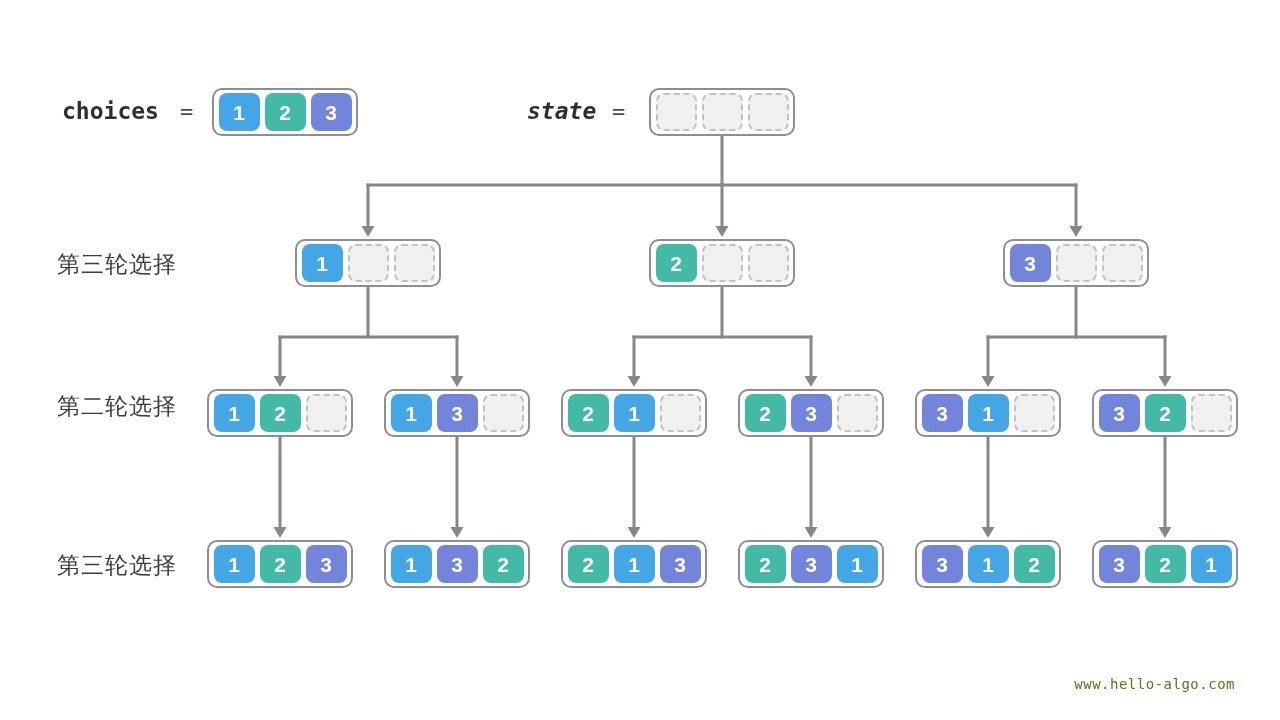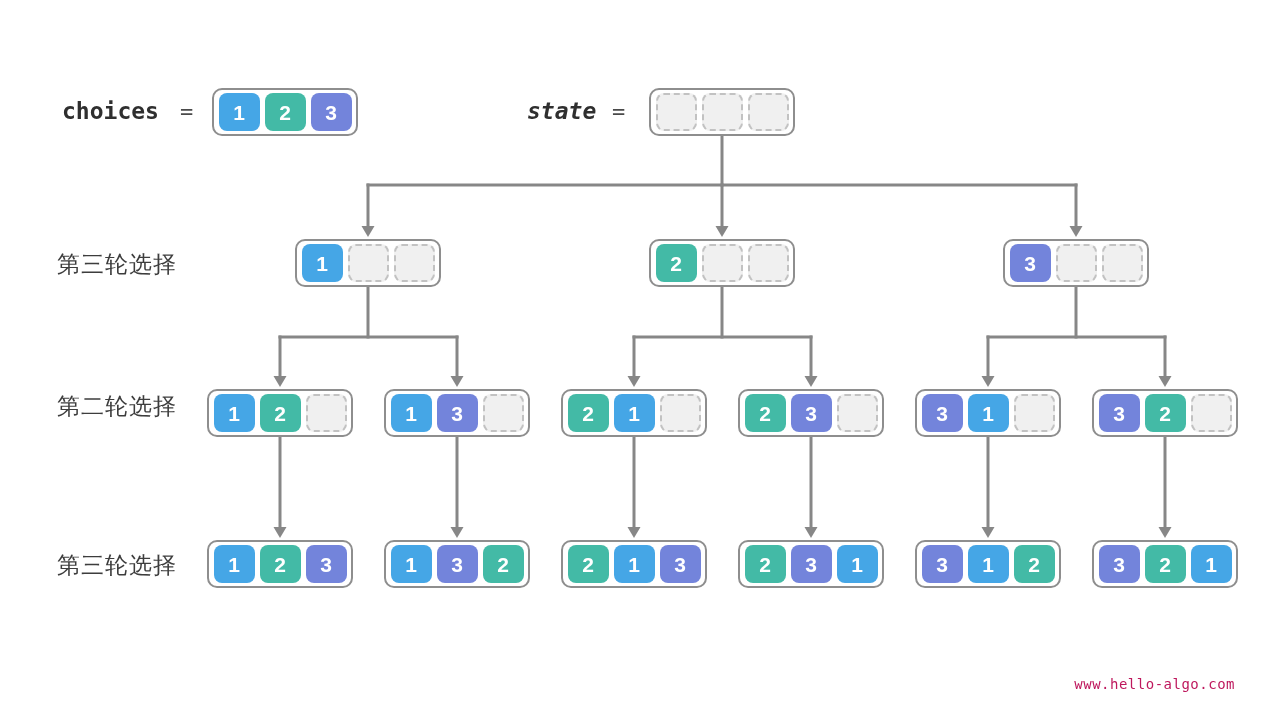--- a/index.html
+++ b/index.html
@@ -75,21 +75,21 @@
     white-space: nowrap;
     letter-spacing: 1px;
   }
 
   .watermark {
     position: absolute;
     right: 45px;
     top: 676px;
     font-family: "DejaVu Sans Mono", "Liberation Mono", monospace;
     font-size: 14px;
-    color: #be185d;
+    color: #4d7c0f;
     letter-spacing: 0.5px;
   }
 </style>
 </head>
 <body>
 
 <div class="canvas">
   <svg id="connectors" width="1280" height="720" viewBox="0 0 1280 720" xmlns="http://www.w3.org/2000/svg">
       <line x1="722" y1="136" x2="722" y2="185" stroke="#878787" stroke-width="3" stroke-linecap="square"></line>
       <line x1="368" y1="185" x2="1076" y2="185" stroke="#878787" stroke-width="3" stroke-linecap="square"></line>

